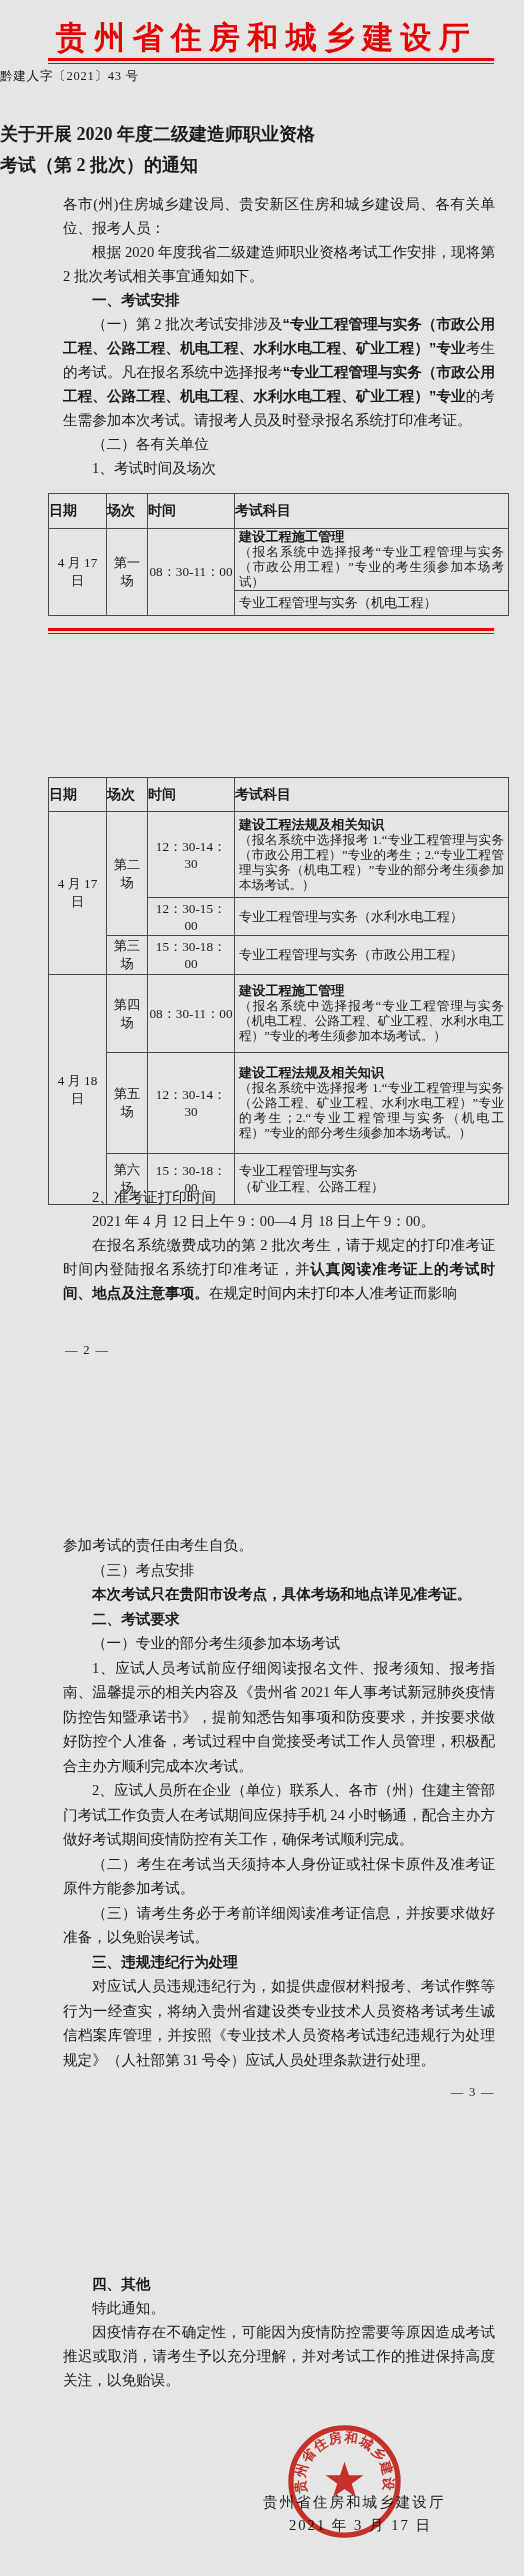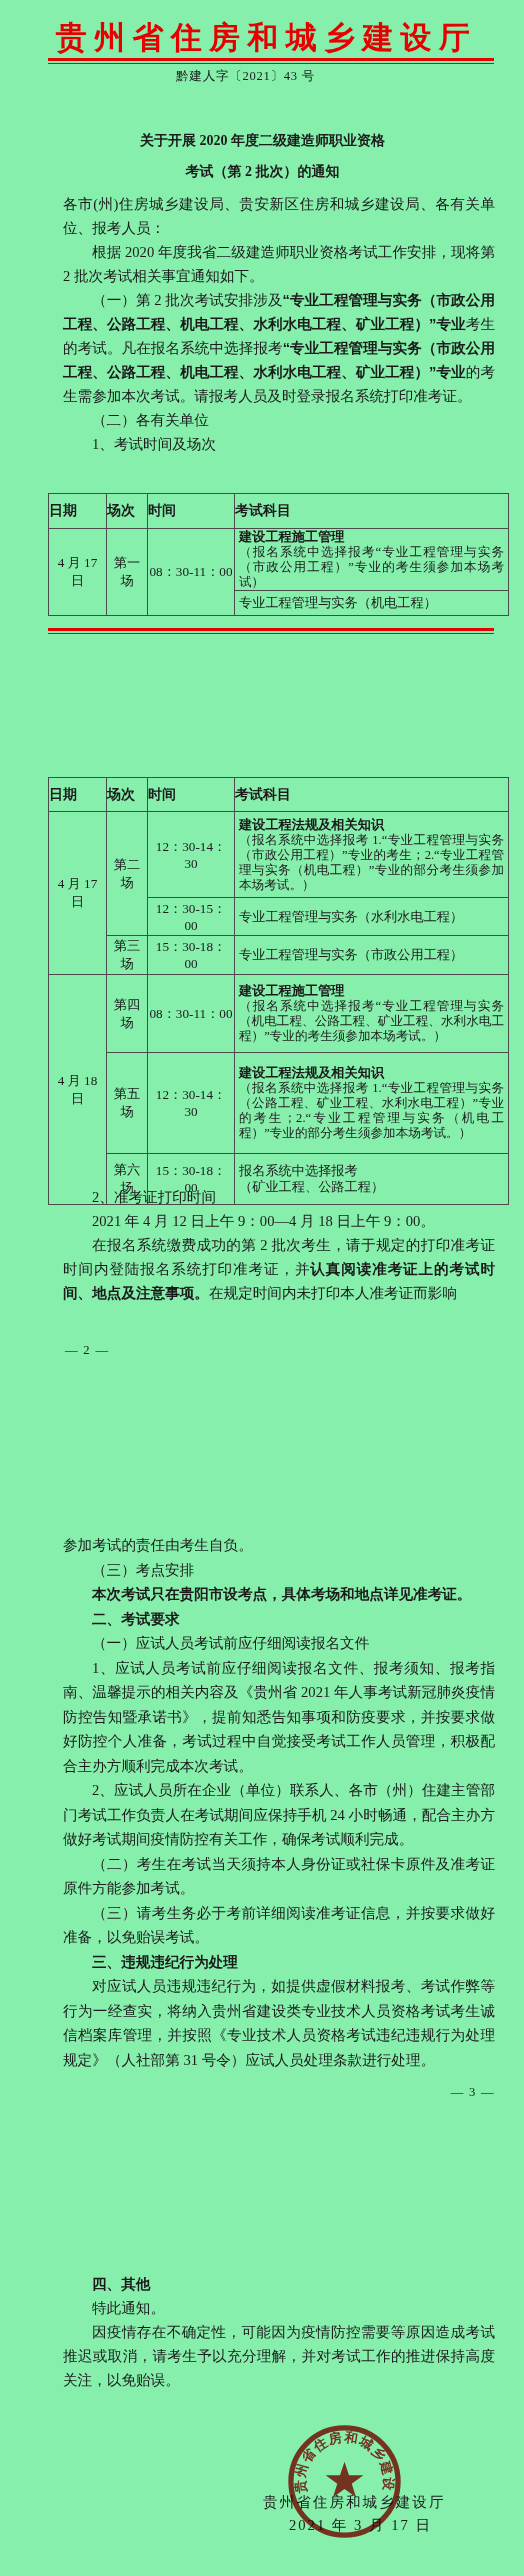--- a/index.html
+++ b/index.html
@@ -1,35 +1,35 @@
 <!DOCTYPE html>
 <html style="font-size:10.6px"><head>
 <meta charset="utf-8">
 <style>
   * { margin:0; padding:0; box-sizing:border-box; }
   html,body { background:#ffffff; }
   .doc {
     position:relative; width:525px; height:2576px; margin:0 auto;
-    background:#86efac; color:#1b1b1b;
+    background:#e5e5e5; color:#1b1b1b;
     font-family:"Liberation Serif","DejaVu Serif",serif;
     overflow:hidden;
   }
   .abs { position:absolute; }
   
   .banner {
     top:17px; left:48px; width:437px; text-align:center;
     font-size:31px; font-weight:700; color:#e60000;
     letter-spacing:7.3px; white-space:nowrap;
   }
   .rule-thick { left:48px; width:446px; height:3.3px; background:#e60000; }
   .rule-thin  { left:48px; width:446px; height:1.3px; background:#e60000; }
-  .docnum { top:68px; left:0; width:491px; text-align:center; font-size:12.6px; letter-spacing:0.7px; }
+  .docnum { top:68px; left:0; width:491px; text-align:left; font-size:12.6px; letter-spacing:0.7px; }
   .title {
-    top:125px; left:0; width:525px; text-align:center;
-    font-size:14px; font-weight:700; line-height:31px;
+    top:119px; left:0; width:525px; 
+    font-size:18px; font-weight:700; line-height:31px;
   }
   
   .body-text { font-size:14.6px; line-height:24px; text-align:justify; }
   .w { left:63px; width:432px; }
   .indent { text-indent:29px; }
   .hei { font-family:"Liberation Sans","DejaVu Sans",sans-serif; font-weight:700; }
   .pagenum { font-size:12.6px; letter-spacing:1.3px; }
   
   table.sched { border-collapse:collapse; table-layout:fixed; width:459px; border:1.3px solid #3a3a3a; }
   table.sched td, table.sched th { border:1px solid #4a4a4a; vertical-align:middle; }
@@ -56,20 +56,21 @@
   <div class="abs docnum">黔建人字〔2021〕43 号</div>
 
   <div class="abs title">
     <div>关于开展 2020 年度二级建造师职业资格</div>
     <div>考试（第 2 批次）的通知</div>
   </div>
 
   <div class="abs w body-text" style="top:192px;">
     <p>各市(州)住房城乡建设局、贵安新区住房和城乡建设局、各有关单位、报考人员：</p>
     <p class="indent">根据 2020 年度我省二级建造师职业资格考试工作安排，现将第 2 批次考试相关事宜通知如下。</p>
+    <p class="indent hei">一、考试安排</p>
     <p class="indent"><span>（一）第 2 批次考试安排涉及</span><span class="hei">“专业工程管理与实务（市政公用工程、公路工程、机电工程、水利水电工程、矿业工程）”专业</span><span>考生的考试。凡在报名系统中选择报考</span><span class="hei">“专业工程管理与实务（市政公用工程、公路工程、机电工程、水利水电工程、矿业工程）”专业</span><span>的考生需参加本次考试。请报考人员及时登录报名系统打印准考证。</span></p>
     <p class="indent">（二）各有关单位</p>
     <p class="indent">1、考试时间及场次</p>
   </div>
 
   <div class="abs" style="top:493px; left:48px;">
     <table class="sched">
       <colgroup>
           <col style="width:58px">
           <col style="width:41px">
@@ -149,41 +150,41 @@
         <td class="c">12：30-14：30</td>
         <td class="subj">
           <div class="subj-title">建设工程法规及相关知识</div>
           <div class="subj-note">（报名系统中选择报考 1.“专业工程管理与实务（公路工程、矿业工程、水利水电工程）”专业的考生；2.“专业工程管理与实务（机电工程）”专业的部分考生须参加本场考试。）</div>
         </td>
       </tr>
       <tr style="height:51px">
         <td class="c">第六场</td>
         <td class="c">15：30-18：00</td>
         <td class="subj">
-          <div>报名系统中选择报考</div>
+          <div>专业工程管理与实务</div>
           <div>（矿业工程、公路工程）</div>
         </td>
       </tr>
     </tbody>
       </table>
   </div>
 
   <div class="abs w body-text" style="top:1185px;">
     <p class="indent">2、准考证打印时间</p>
     <p class="indent">2021 年 4 月 12 日上午 9：00—4 月 18 日上午 9：00。</p>
     <p class="indent"><span>在报名系统缴费成功的第 2 批次考生，请于规定的打印准考证时间内登陆报名系统打印准考证，并</span><span class="hei">认真阅读准考证上的考试时间、地点及注意事项。</span><span>在规定时间内未打印本人准考证而影响</span></p>
   </div>
   <div class="abs pagenum" style="top:1343px; left:65px;">— 2 —</div>
 
   <div class="abs w body-text" style="top:1533px; line-height:24.5px;">
     <p>参加考试的责任由考生自负。</p>
     <p class="indent">（三）考点安排</p>
     <p class="indent hei">本次考试只在贵阳市设考点，具体考场和地点详见准考证。</p>
     <p class="indent hei">二、考试要求</p>
-    <p class="indent">（一）应试人员考试前应仔细阅读报名文件</p>
+    <p class="indent">（一）专业的部分考生须参加本场考试</p>
     <p class="indent">1、应试人员考试前应仔细阅读报名文件、报考须知、报考指南、温馨提示的相关内容及《贵州省 2021 年人事考试新冠肺炎疫情防控告知暨承诺书》，提前知悉告知事项和防疫要求，并按要求做好防控个人准备，考试过程中自觉接受考试工作人员管理，积极配合主办方顺利完成本次考试。</p>
     <p class="indent">2、应试人员所在企业（单位）联系人、各市（州）住建主管部门考试工作负责人在考试期间应保持手机 24 小时畅通，配合主办方做好考试期间疫情防控有关工作，确保考试顺利完成。</p>
     <p class="indent">（二）考生在考试当天须持本人身份证或社保卡原件及准考证原件方能参加考试。</p>
     <p class="indent">（三）请考生务必于考前详细阅读准考证信息，并按要求做好准备，以免贻误考试。</p>
     <p class="indent hei">三、违规违纪行为处理</p>
     <p class="indent">对应试人员违规违纪行为，如提供虚假材料报考、考试作弊等行为一经查实，将纳入贵州省建设类专业技术人员资格考试考生诚信档案库管理，并按照《专业技术人员资格考试违纪违规行为处理规定》（人社部第 31 号令）应试人员处理条款进行处理。</p>
   </div>
   <div class="abs pagenum" style="top:2085px; left:63px; width:432px; text-align:right;">— 3 —</div>
 
   <div class="abs w body-text" style="top:2272px;">

